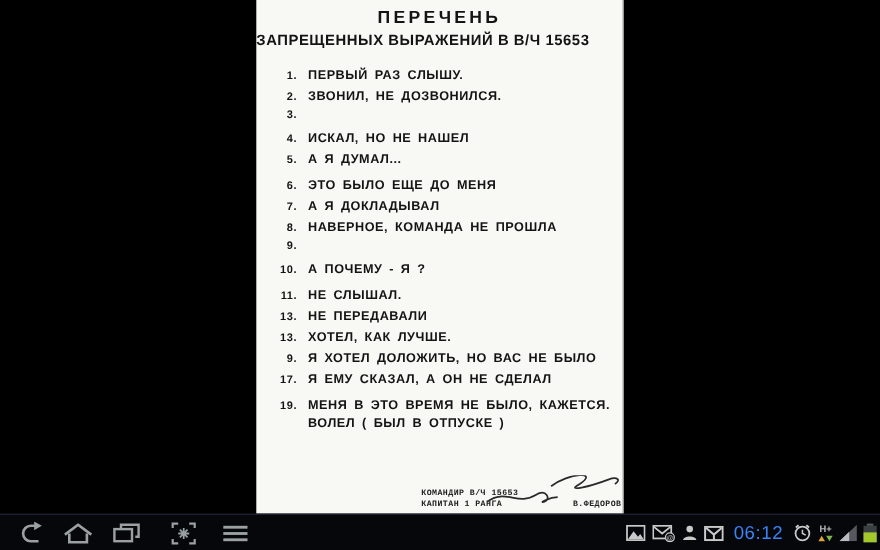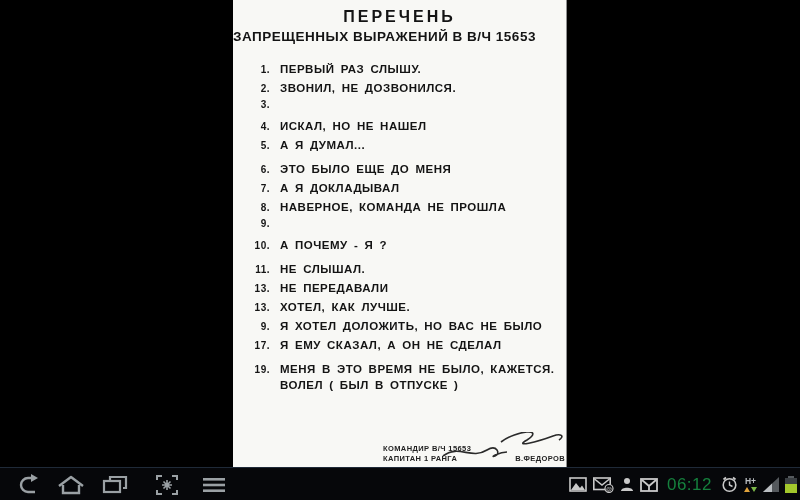--- a/index.html
+++ b/index.html
@@ -26,37 +26,37 @@
   .doc-item {
     display:flex; align-items:baseline; min-height:19px;
     font-size:11.5px; font-weight:bold; letter-spacing:0.5px;
   }
   .doc-item:nth-child(6), .doc-item:nth-child(11), .doc-item:nth-child(16) { margin-top:5px; }
   .doc-item .num { flex:none; width:20px; text-align:right; margin-right:10px; font-size:10px; }
   .doc-item .txt { word-spacing:2.5px; line-height:16px; }
   .doc-item .txt2 { display:block; }
   .doc-signature {
     position:absolute; left:150px; top:444px; width:182px;
-    font-size:7.5px; font-weight:bold; letter-spacing:0.4px; line-height:10px; color:#222;
+    font-size:7.5px; font-weight:bold; letter-spacing:0.4px; line-height:10px; color:#222;font-family:Liberation Mono, monospace;
   }
   .sig-line2 { display:flex; }
   .sig-name { margin-left:auto; }
   .sig-squiggle { position:absolute; left:58px; top:-12px; pointer-events:none; }
   
   .navbar {
     position:absolute; left:0; top:467px; width:800px; height:33px;
     background:#06070a; border-top:1px solid #1f2a38;
   }
   .nav-btn { position:absolute; top:0; height:33px; width:30px;
     display:flex; align-items:center; justify-content:center; }
   .nav-right {
     position:absolute; right:3px; top:0; height:33px;
     display:flex; align-items:center; gap:6px;
   }
-  .clock { color:#15803d; font-size:17px; letter-spacing:0.5px; margin:0 3px; }
+  .clock { color:#3b82f6; font-size:17px; letter-spacing:0.5px; margin:0 3px; }
   .hplus { display:flex; flex-direction:column; align-items:center; line-height:1; }
   .hplus .hlabel { color:#b9bdc1; font-size:8.5px; font-weight:bold; }
   .hplus .arrows { display:flex; gap:1px; margin-top:1px; }
   .arr-up { width:0; height:0; border-left:3px solid transparent; border-right:3px solid transparent; }
   .arr-dn { width:0; height:0; border-left:3px solid transparent; border-right:3px solid transparent; }
   .battery { position:relative; width:12px; height:17px; }
   .battery .cap { position:absolute; top:0; left:3px; width:6px; height:2px; background:#555a5e; }
   .battery .body { position:absolute; top:2px; left:0; width:12px; height:15px; background:#3a3f43; }
   .battery .fill { position:absolute; left:0; bottom:0; width:12px; }
   svg { display:block; }

